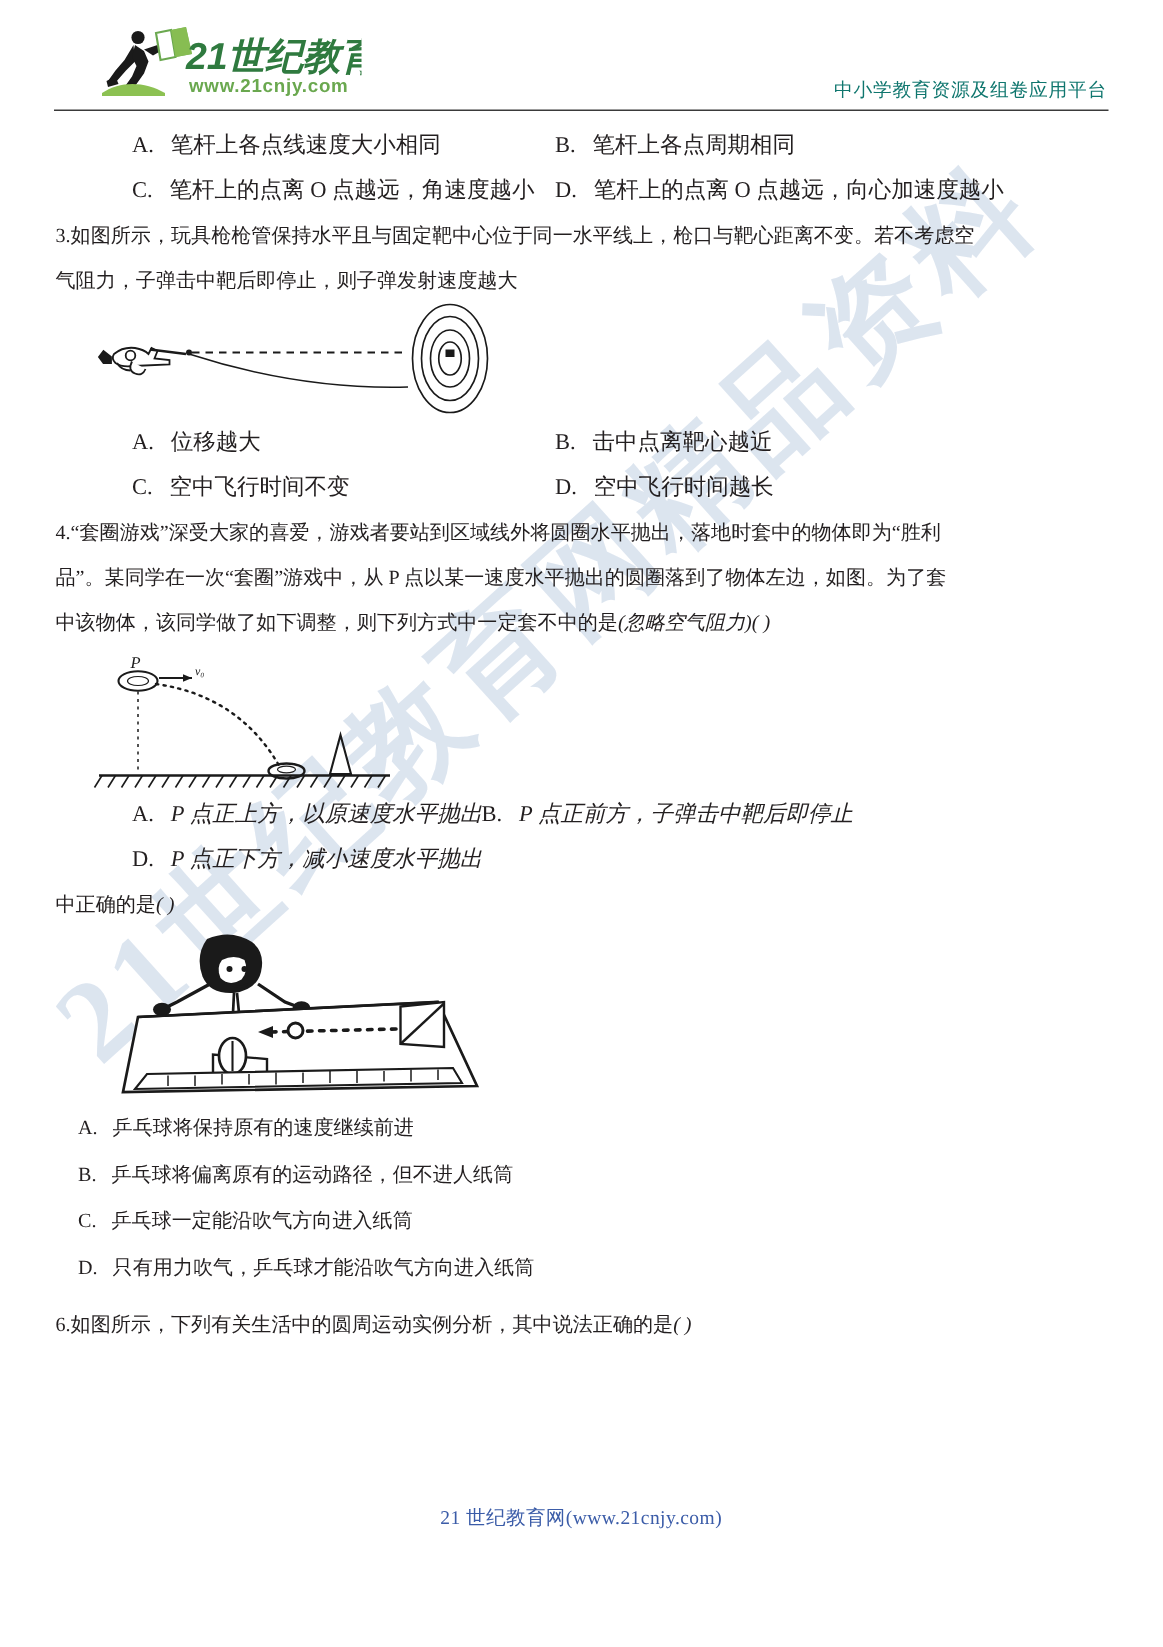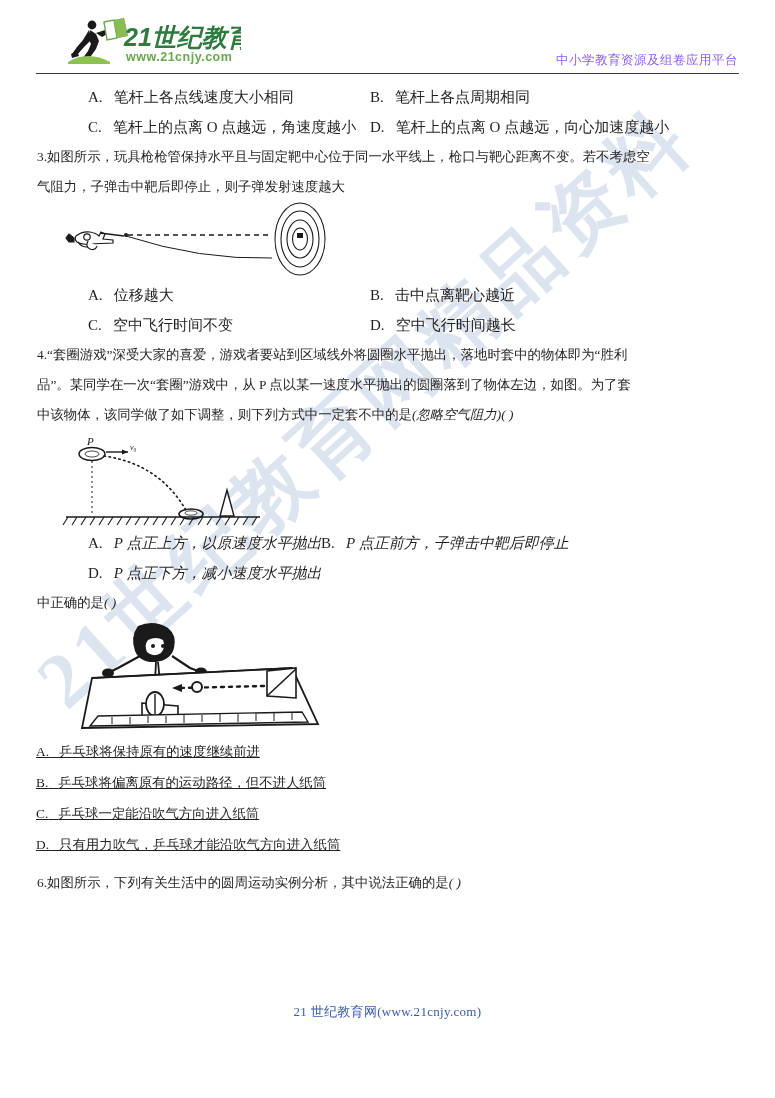--- a/index.html
+++ b/index.html
@@ -58,21 +58,21 @@
     left: 66px;
     top: 16px;
     width: 175px;
     height: 52px;
   }
   .header-tagline {
     position: absolute;
     right: 37px;
     top: 52px;
     font-size: 12.5px;
-    color: #8b5cf6;
+    color: #0f766e;
     letter-spacing: 0.5px;
     white-space: nowrap;
   }
   .header-rule {
     position: absolute;
     left: 36px;
     right: 36px;
     top: 73px;
     height: 0;
     border-top: 1.6px solid #3a3a3a;
@@ -102,25 +102,24 @@
   .opt-row .opt {
     flex: 0 0 auto;
   }
   .opt-row .opt.first {
     width: 282px;
   }
   .opt-row.wide .opt.first {
     width: 233px;
   }
   .opt-stack {
-    padding-left: 36px;
+    padding-left: 52px;
     font-size: 13.4px;
     line-height: 31px;
     white-space: nowrap;
-    text-decoration: underline;
   }
   .italic { font-style: italic; }
   .vsp { height: 8px; }
 
   
   .figure {
     padding-left: 60px;
   }
   .fig-gun { height: 78px; }
   .fig-ring { height: 98px; }

